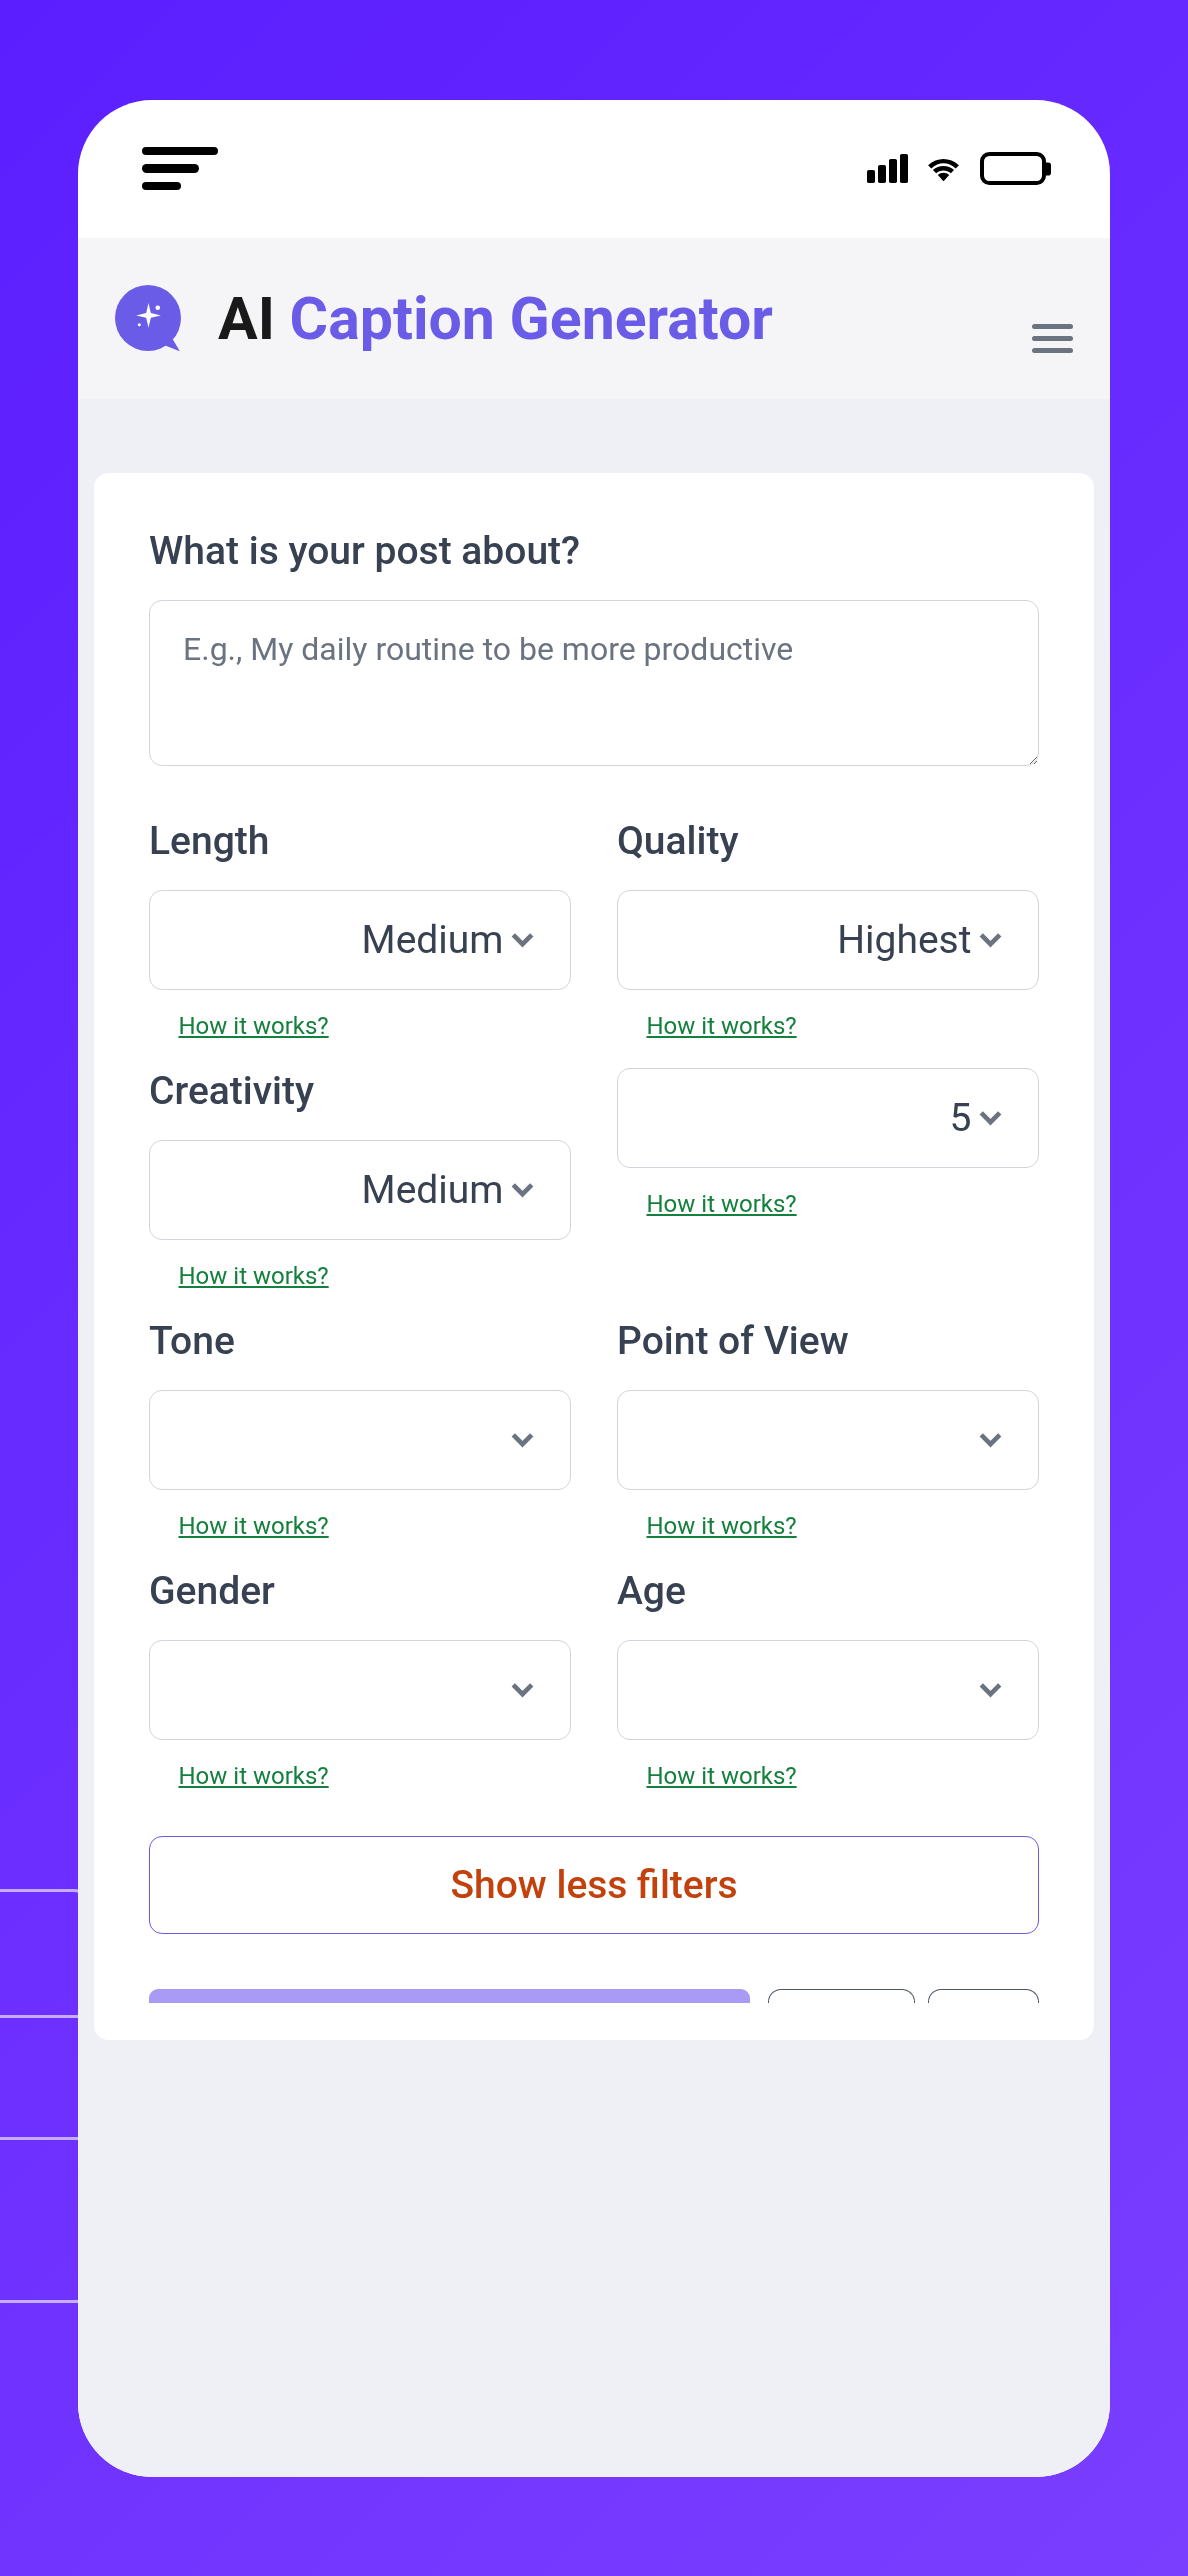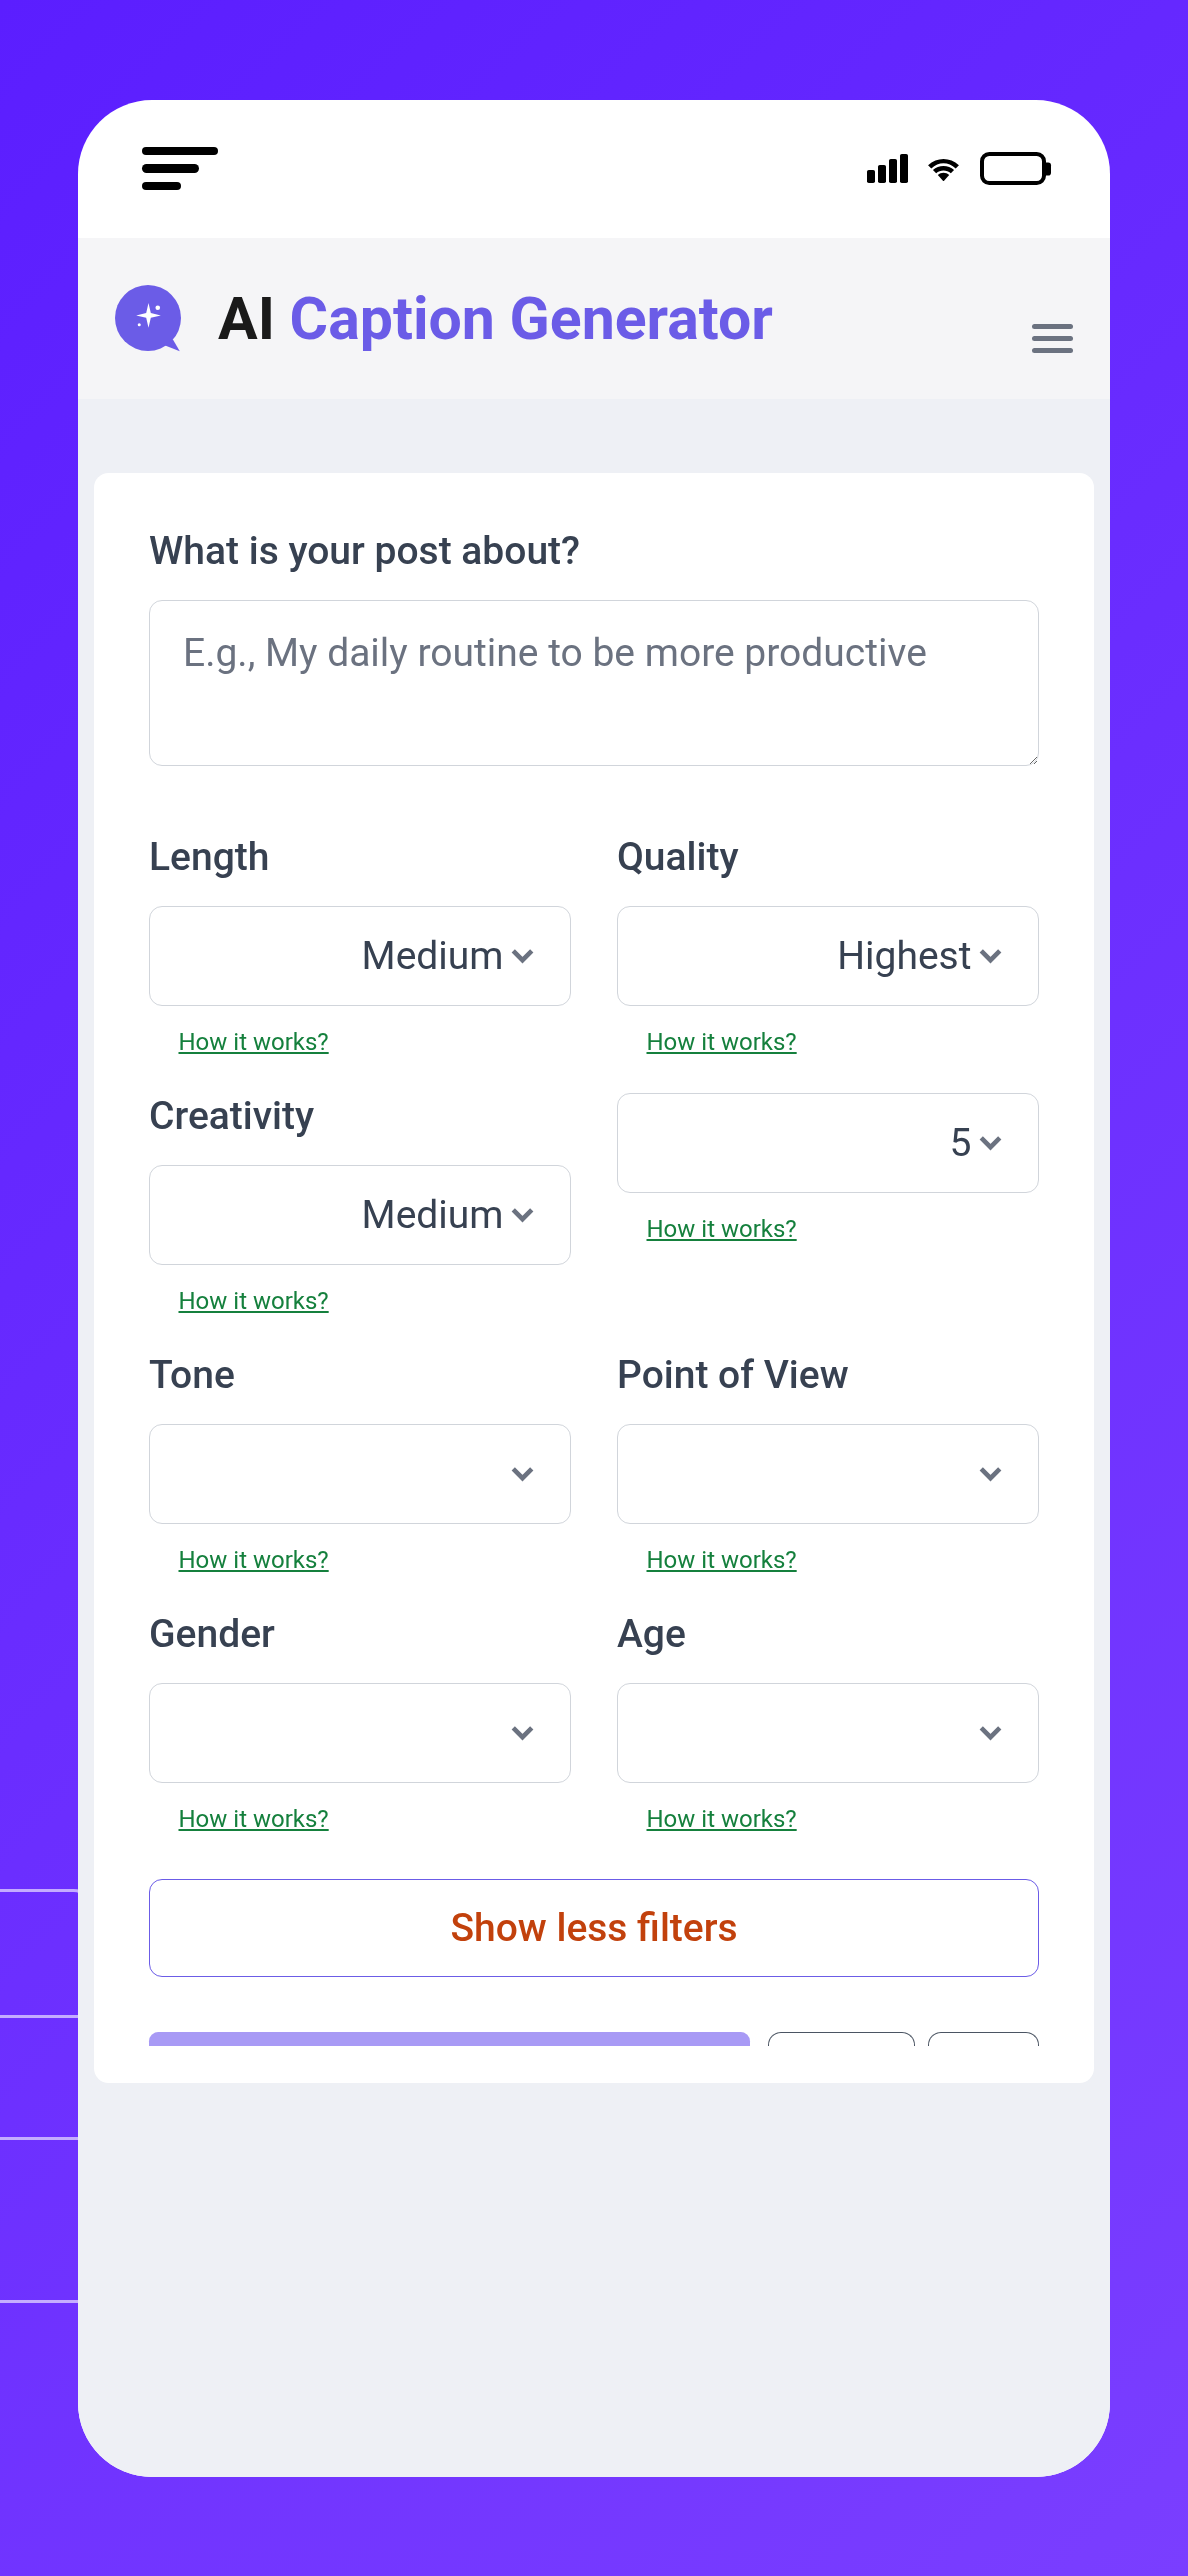--- a/index.html
+++ b/index.html
@@ -197,35 +197,35 @@
       font-weight: 500;
       margin-bottom: 26px;
     }
 
     .textarea {
       width: 100%;
       min-height: 166px;
       border: 1.8px solid #d1d5db;
       border-radius: 13px;
       padding: 29.5px 33px;
-      font-size: 39px;
+      font-size: 32px;
       color: #6b7280;
       resize: vertical;
       font-family: inherit;
     }
 
     .textarea::placeholder {
       color: #6b7280;
     }
 
     .grid {
       display: grid;
       grid-template-columns: 1fr 1fr;
-      gap: 37px 46px;
-      margin-top: 64px;
+      gap: 28px 46px;
+      margin-top: 48px;
     }
 
     .field-block {
       display: flex;
       flex-direction: column;
     }
 
     .select {
       position: relative;
       border: 1.8px solid #d1d5db;

